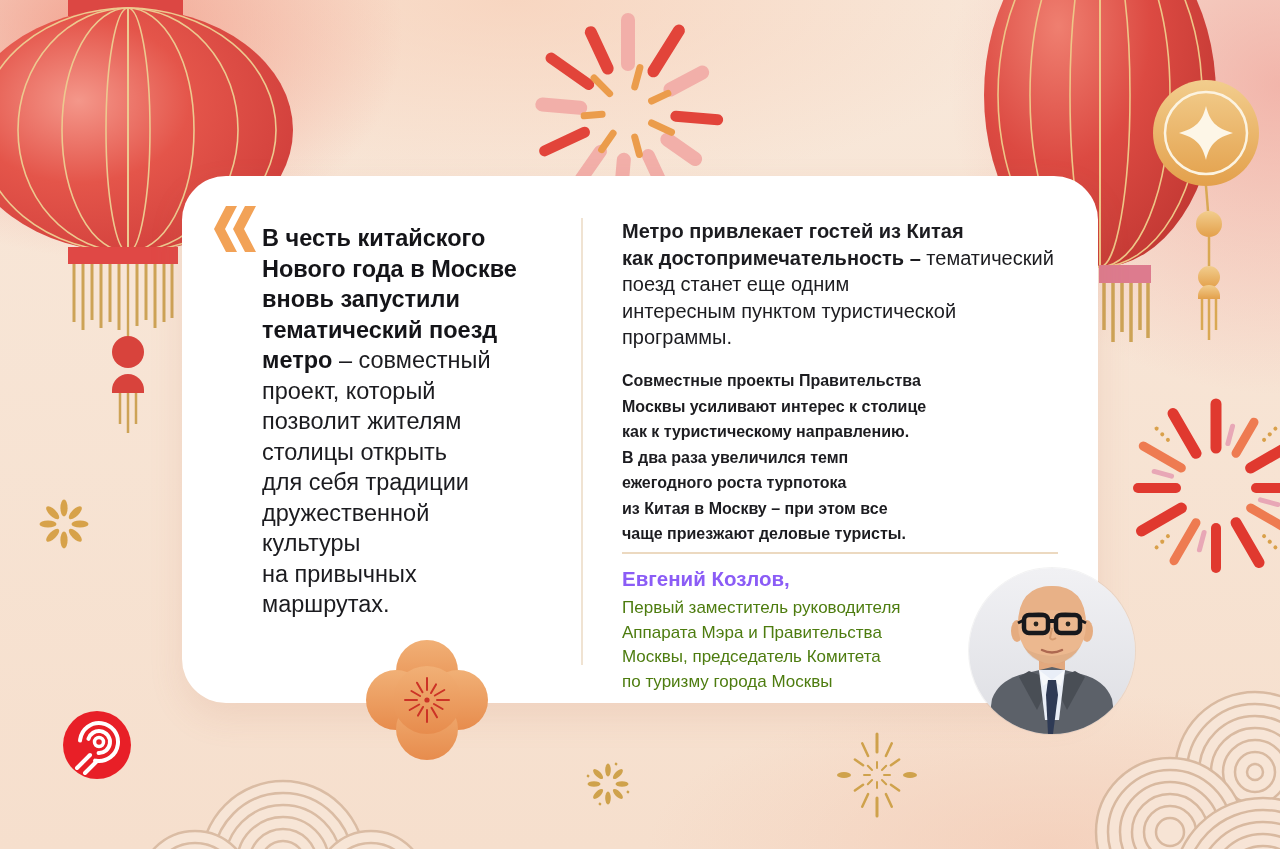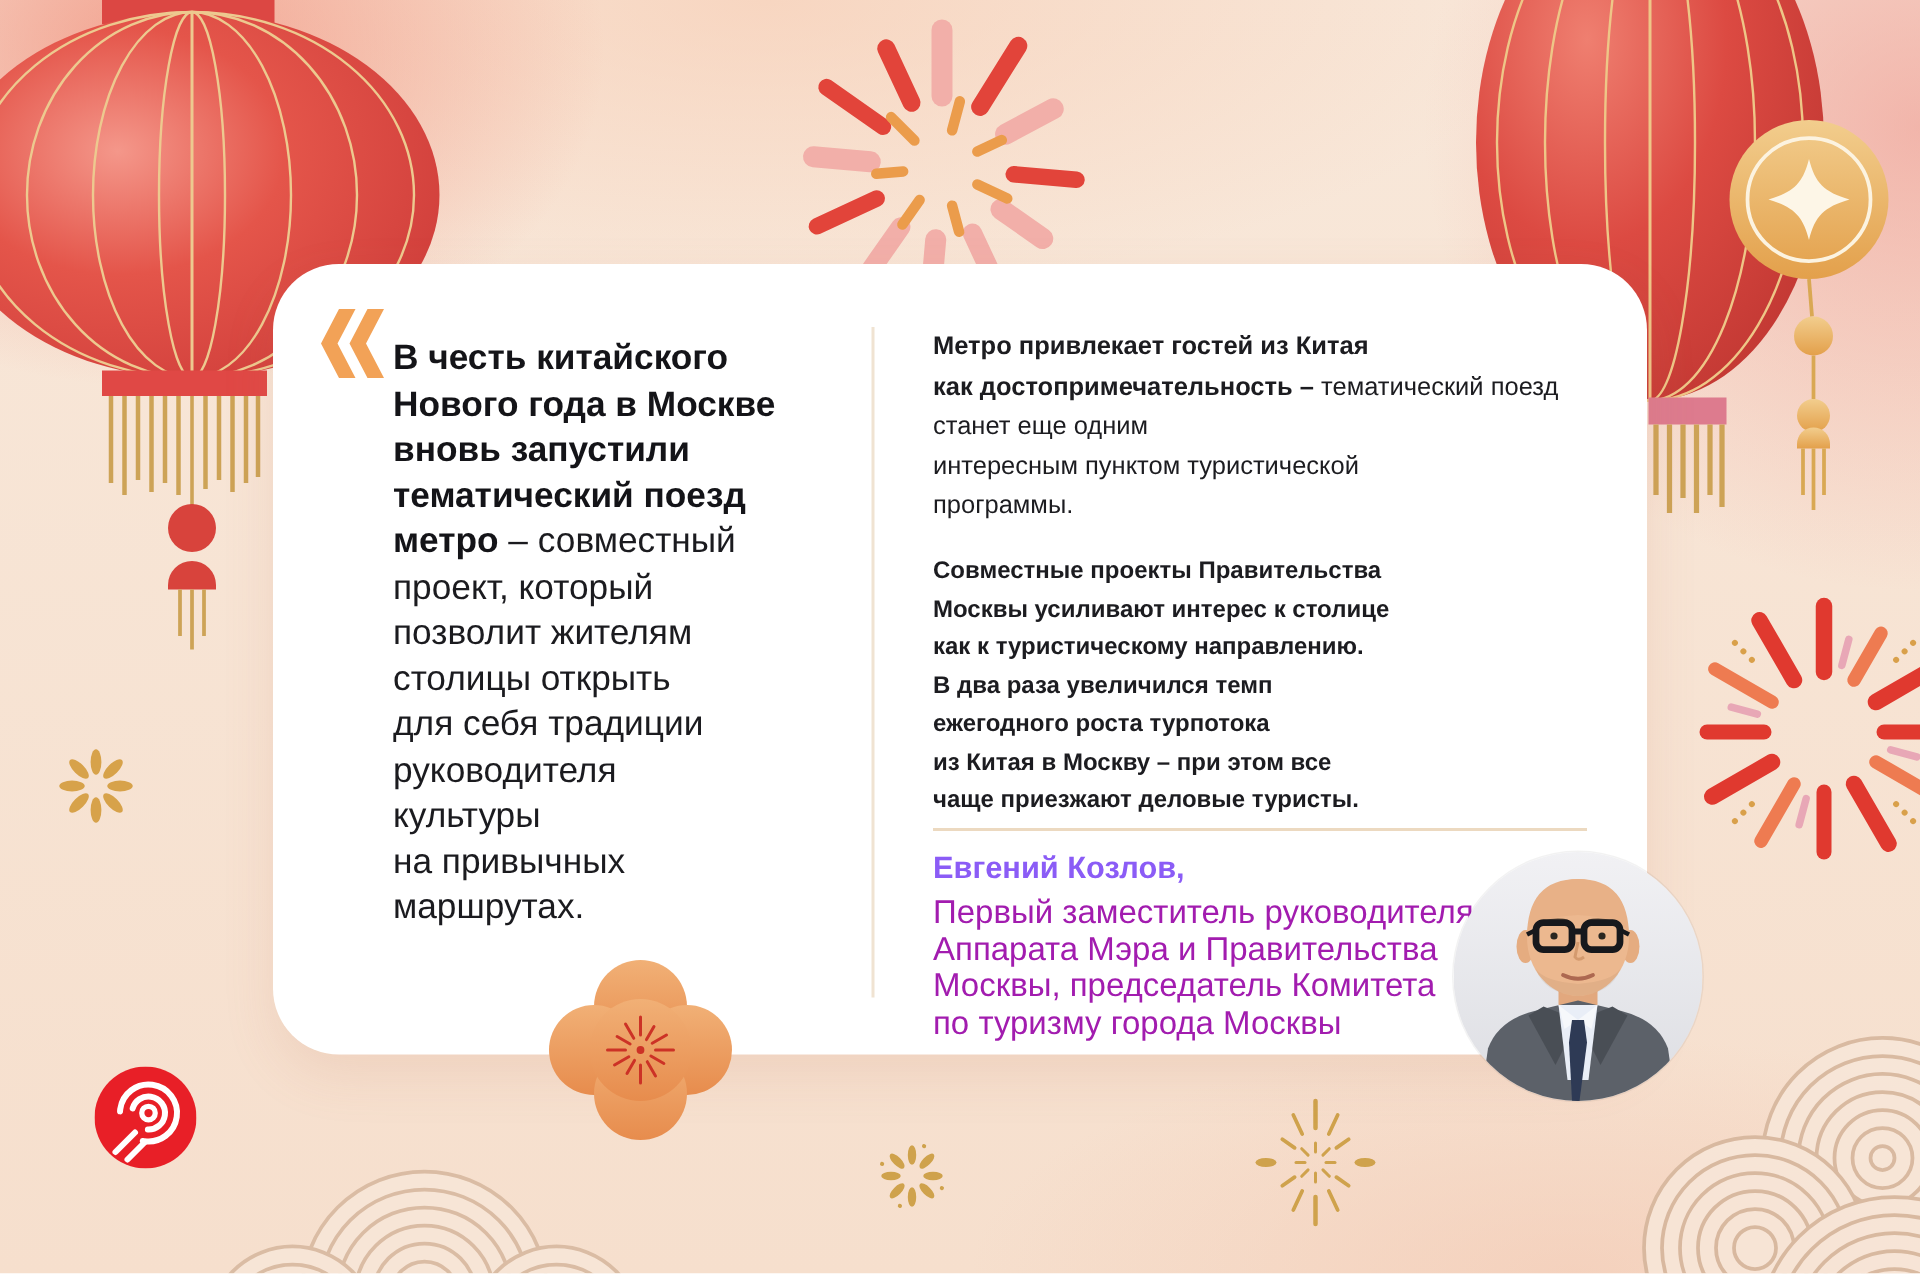--- a/index.html
+++ b/index.html
@@ -15,27 +15,27 @@
   
   .card{position:absolute;left:182px;top:176px;width:916px;height:527px;background:#ffffff;
         border-radius:44px;box-shadow:0 14px 34px rgba(196,120,92,0.14);z-index:2;}
   .quote-mark{position:absolute;left:24px;top:30px;width:50px;height:46px;}
   .left-col{position:absolute;left:80px;top:47px;width:320px;font-size:23.5px;line-height:30.5px;
             color:#1b1b1f;white-space:pre-line;}
   .left-col .b{font-weight:700;color:#141418;}
   .v-divider{position:absolute;left:399px;top:42px;width:2px;height:447px;background:#f0e3d2;}
   .right-col{position:absolute;left:440px;top:42px;width:436px;color:#1c1c20;}
   .right-col p{margin:0;position:absolute;left:0;white-space:pre-line;}
-  .p1{top:0;font-size:17px;line-height:26.5px;}
+  .p1{top:0;font-size:20px;line-height:26.5px;}
   .p1 .b{font-weight:700;}
   .p2{top:150px;font-size:16px;line-height:25.5px;font-weight:700;}
   .h-divider{position:absolute;left:0;top:334px;width:436px;height:2px;background:#ecd9c0;}
   .attr{position:absolute;left:0;top:348px;}
   .attr-name{font-size:20.5px;font-weight:700;color:#8b5cf6;line-height:26px;}
-  .attr-role{margin-top:4px;font-size:22px;line-height:24.5px;color:#a21caf;white-space:pre-line;}
+  .attr-role{margin-top:4px;font-size:17px;line-height:24.5px;color:#4d7c0f;white-space:pre-line;}
   .photo{position:absolute;left:969px;top:568px;width:166px;height:166px;border-radius:50%;
          overflow:hidden;z-index:5;box-shadow:0 0 0 1px rgba(0,0,0,0.05);}
   .flower{left:365px;top:640px;z-index:3;}
   .metro-logo{left:63px;top:711px;}
 </style>
 </head>
 <body>
 
 <div class="stage">
 
@@ -295,21 +295,21 @@
 
     <div class="left-col"><span class="b">В честь китайского
 Нового года в Москве
 вновь запустили
 тематический поезд
 метро</span><span> – совместный
 проект, который
 позволит жителям
 столицы открыть
 для себя традиции
-руководителя
+дружественной
 культуры
 на привычных
 маршрутах.</span></div>
 
     <div class="v-divider"></div>
 
     <div class="right-col">
       <p class="p1"><span class="b">Метро привлекает гостей из Китая
 как достопримечательность –</span><span> тематический поезд станет еще одним
 интересным пунктом туристической

